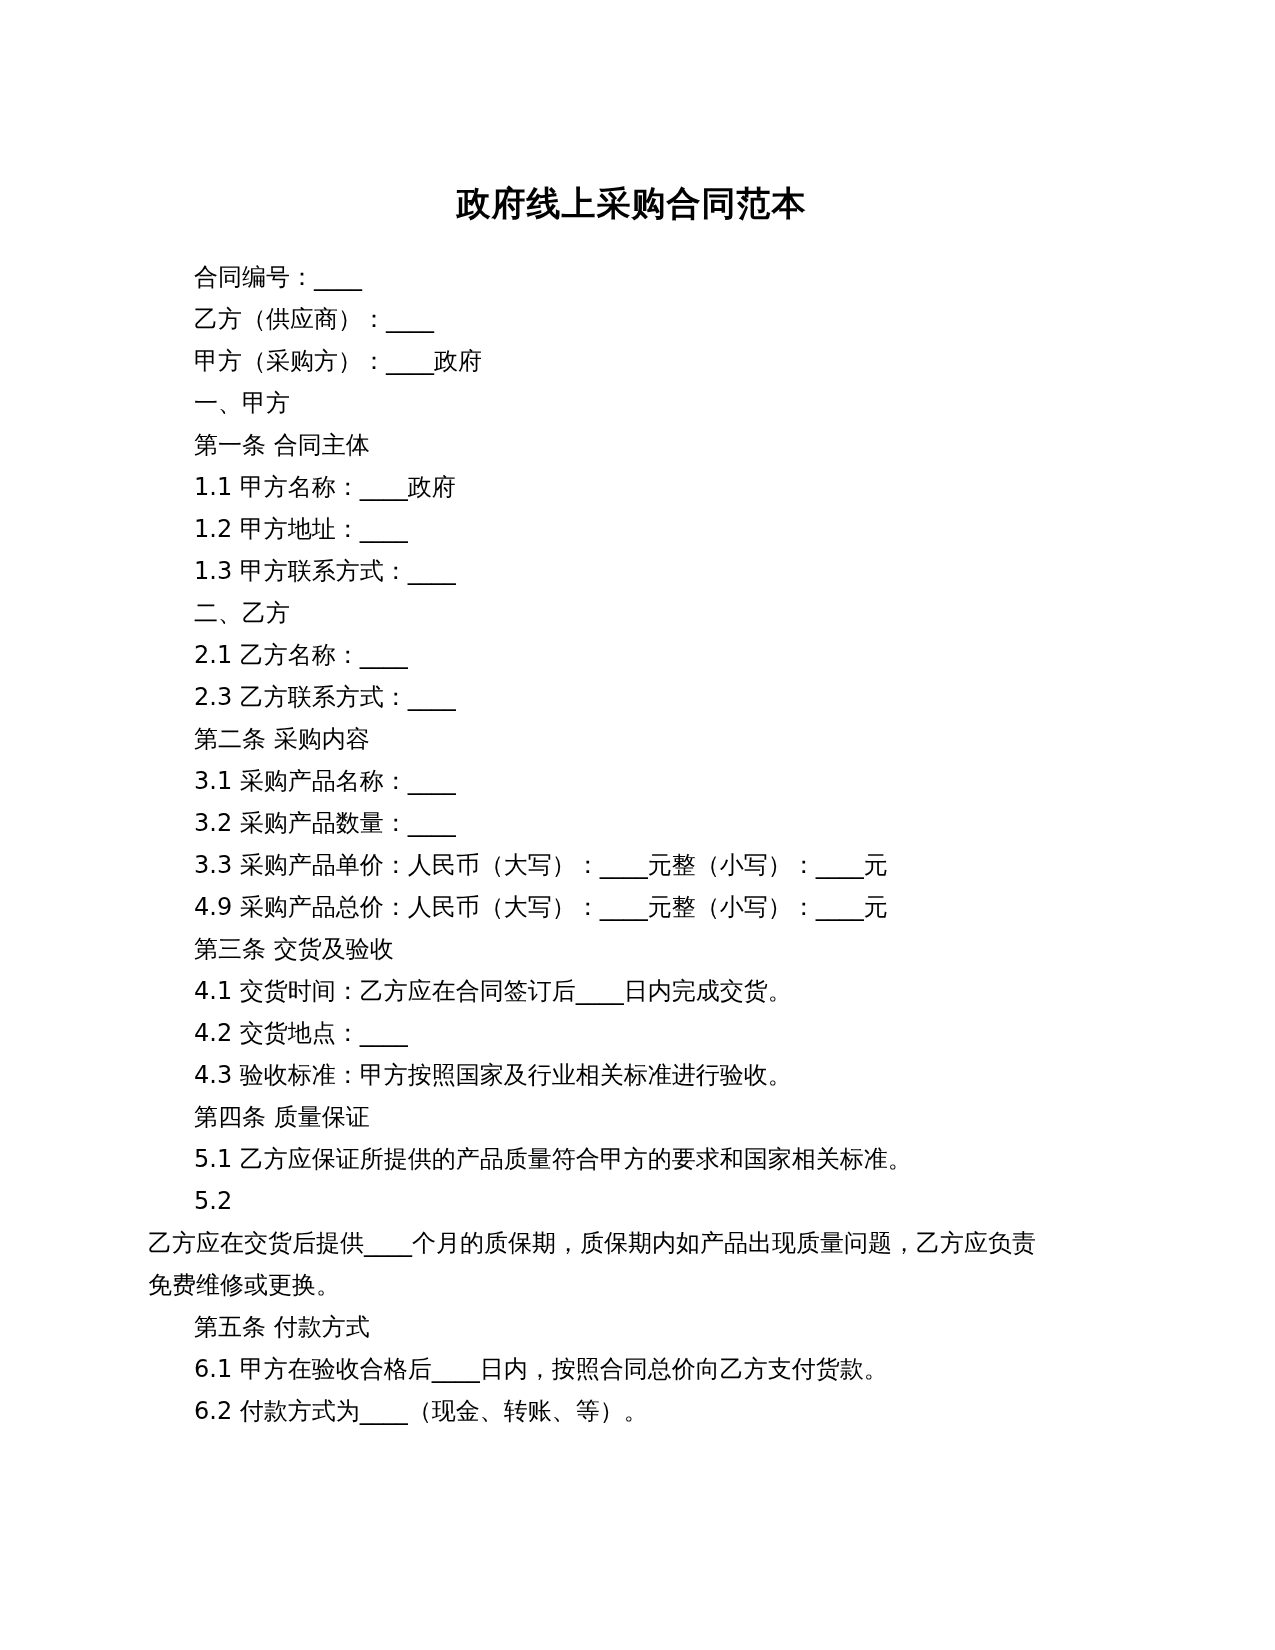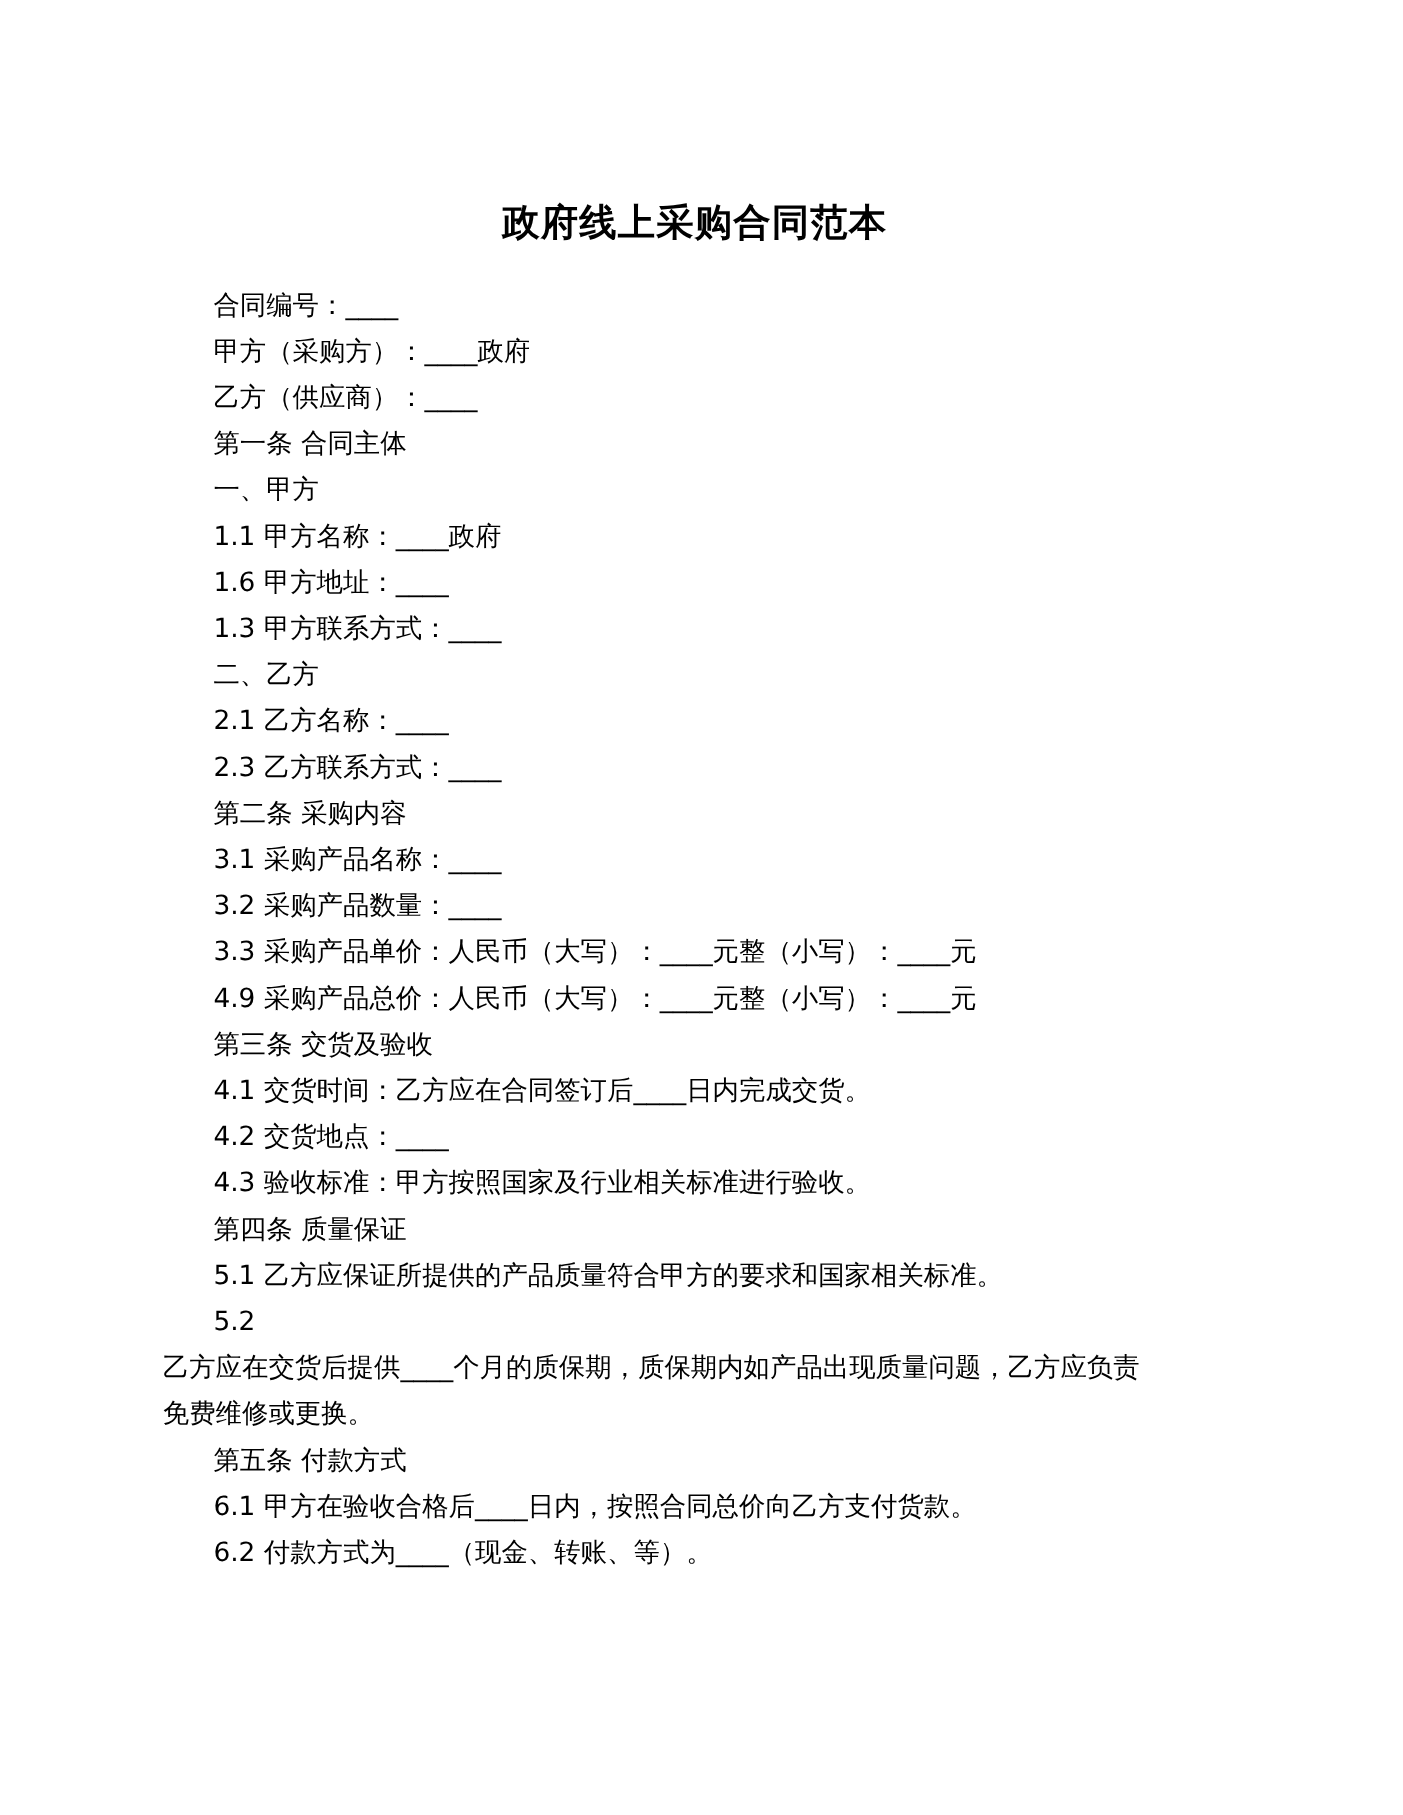--- a/index.html
+++ b/index.html
@@ -41,26 +41,26 @@
     text-indent: 46px;
   }
 </style>
 </head>
 <body>
 
 <div class="page">
   <h1 class="doc-title">政府线上采购合同范本</h1>
   <div class="contract-body">
       <p class="para indent">合同编号：____</p>
+      <p class="para indent">乙方（供应商）：____</p>
       <p class="para indent">甲方（采购方）：____政府</p>
-      <p class="para indent">乙方（供应商）：____</p>
+      <p class="para indent">一、甲方</p>
       <p class="para indent">第一条 合同主体</p>
-      <p class="para indent">一、甲方</p>
       <p class="para indent">1.1 甲方名称：____政府</p>
-      <p class="para indent">1.6 甲方地址：____</p>
+      <p class="para indent">1.2 甲方地址：____</p>
       <p class="para indent">1.3 甲方联系方式：____</p>
       <p class="para indent">二、乙方</p>
       <p class="para indent">2.1 乙方名称：____</p>
       <p class="para indent">2.3 乙方联系方式：____</p>
       <p class="para indent">第二条 采购内容</p>
       <p class="para indent">3.1 采购产品名称：____</p>
       <p class="para indent">3.2 采购产品数量：____</p>
       <p class="para indent">3.3 采购产品单价：人民币（大写）：____元整（小写）：____元</p>
       <p class="para indent">4.9 采购产品总价：人民币（大写）：____元整（小写）：____元</p>
       <p class="para indent">第三条 交货及验收</p>

